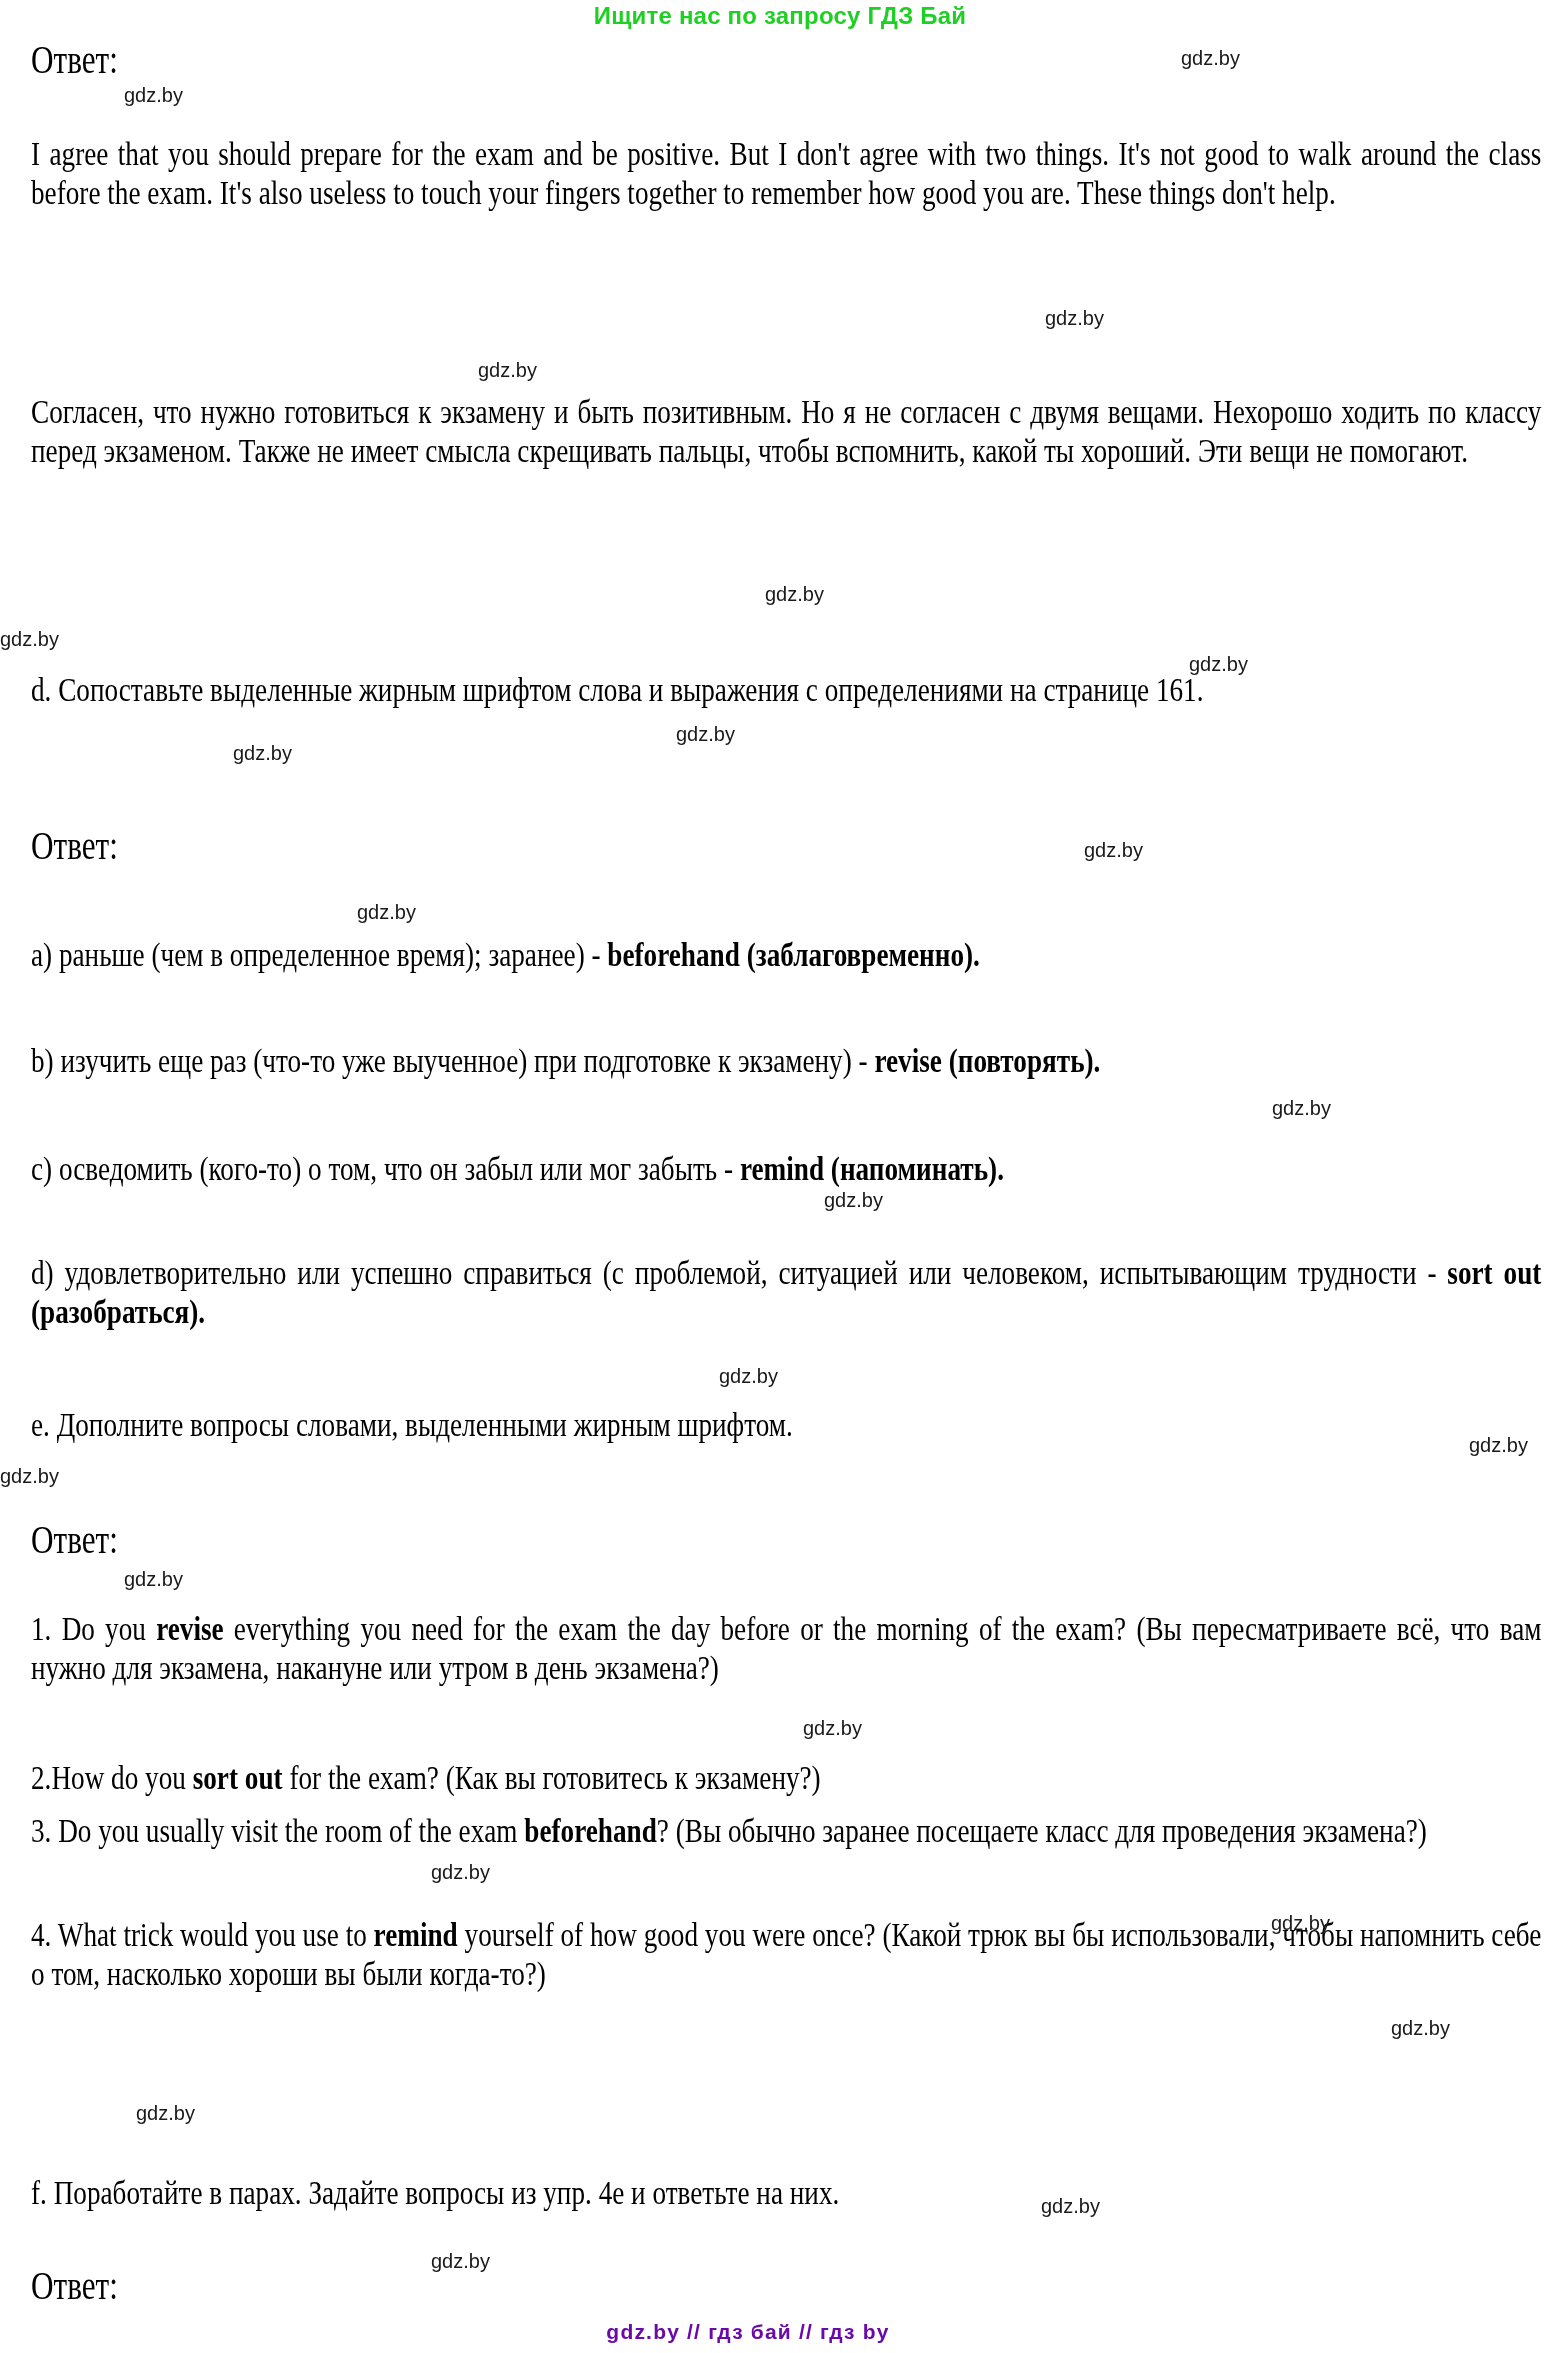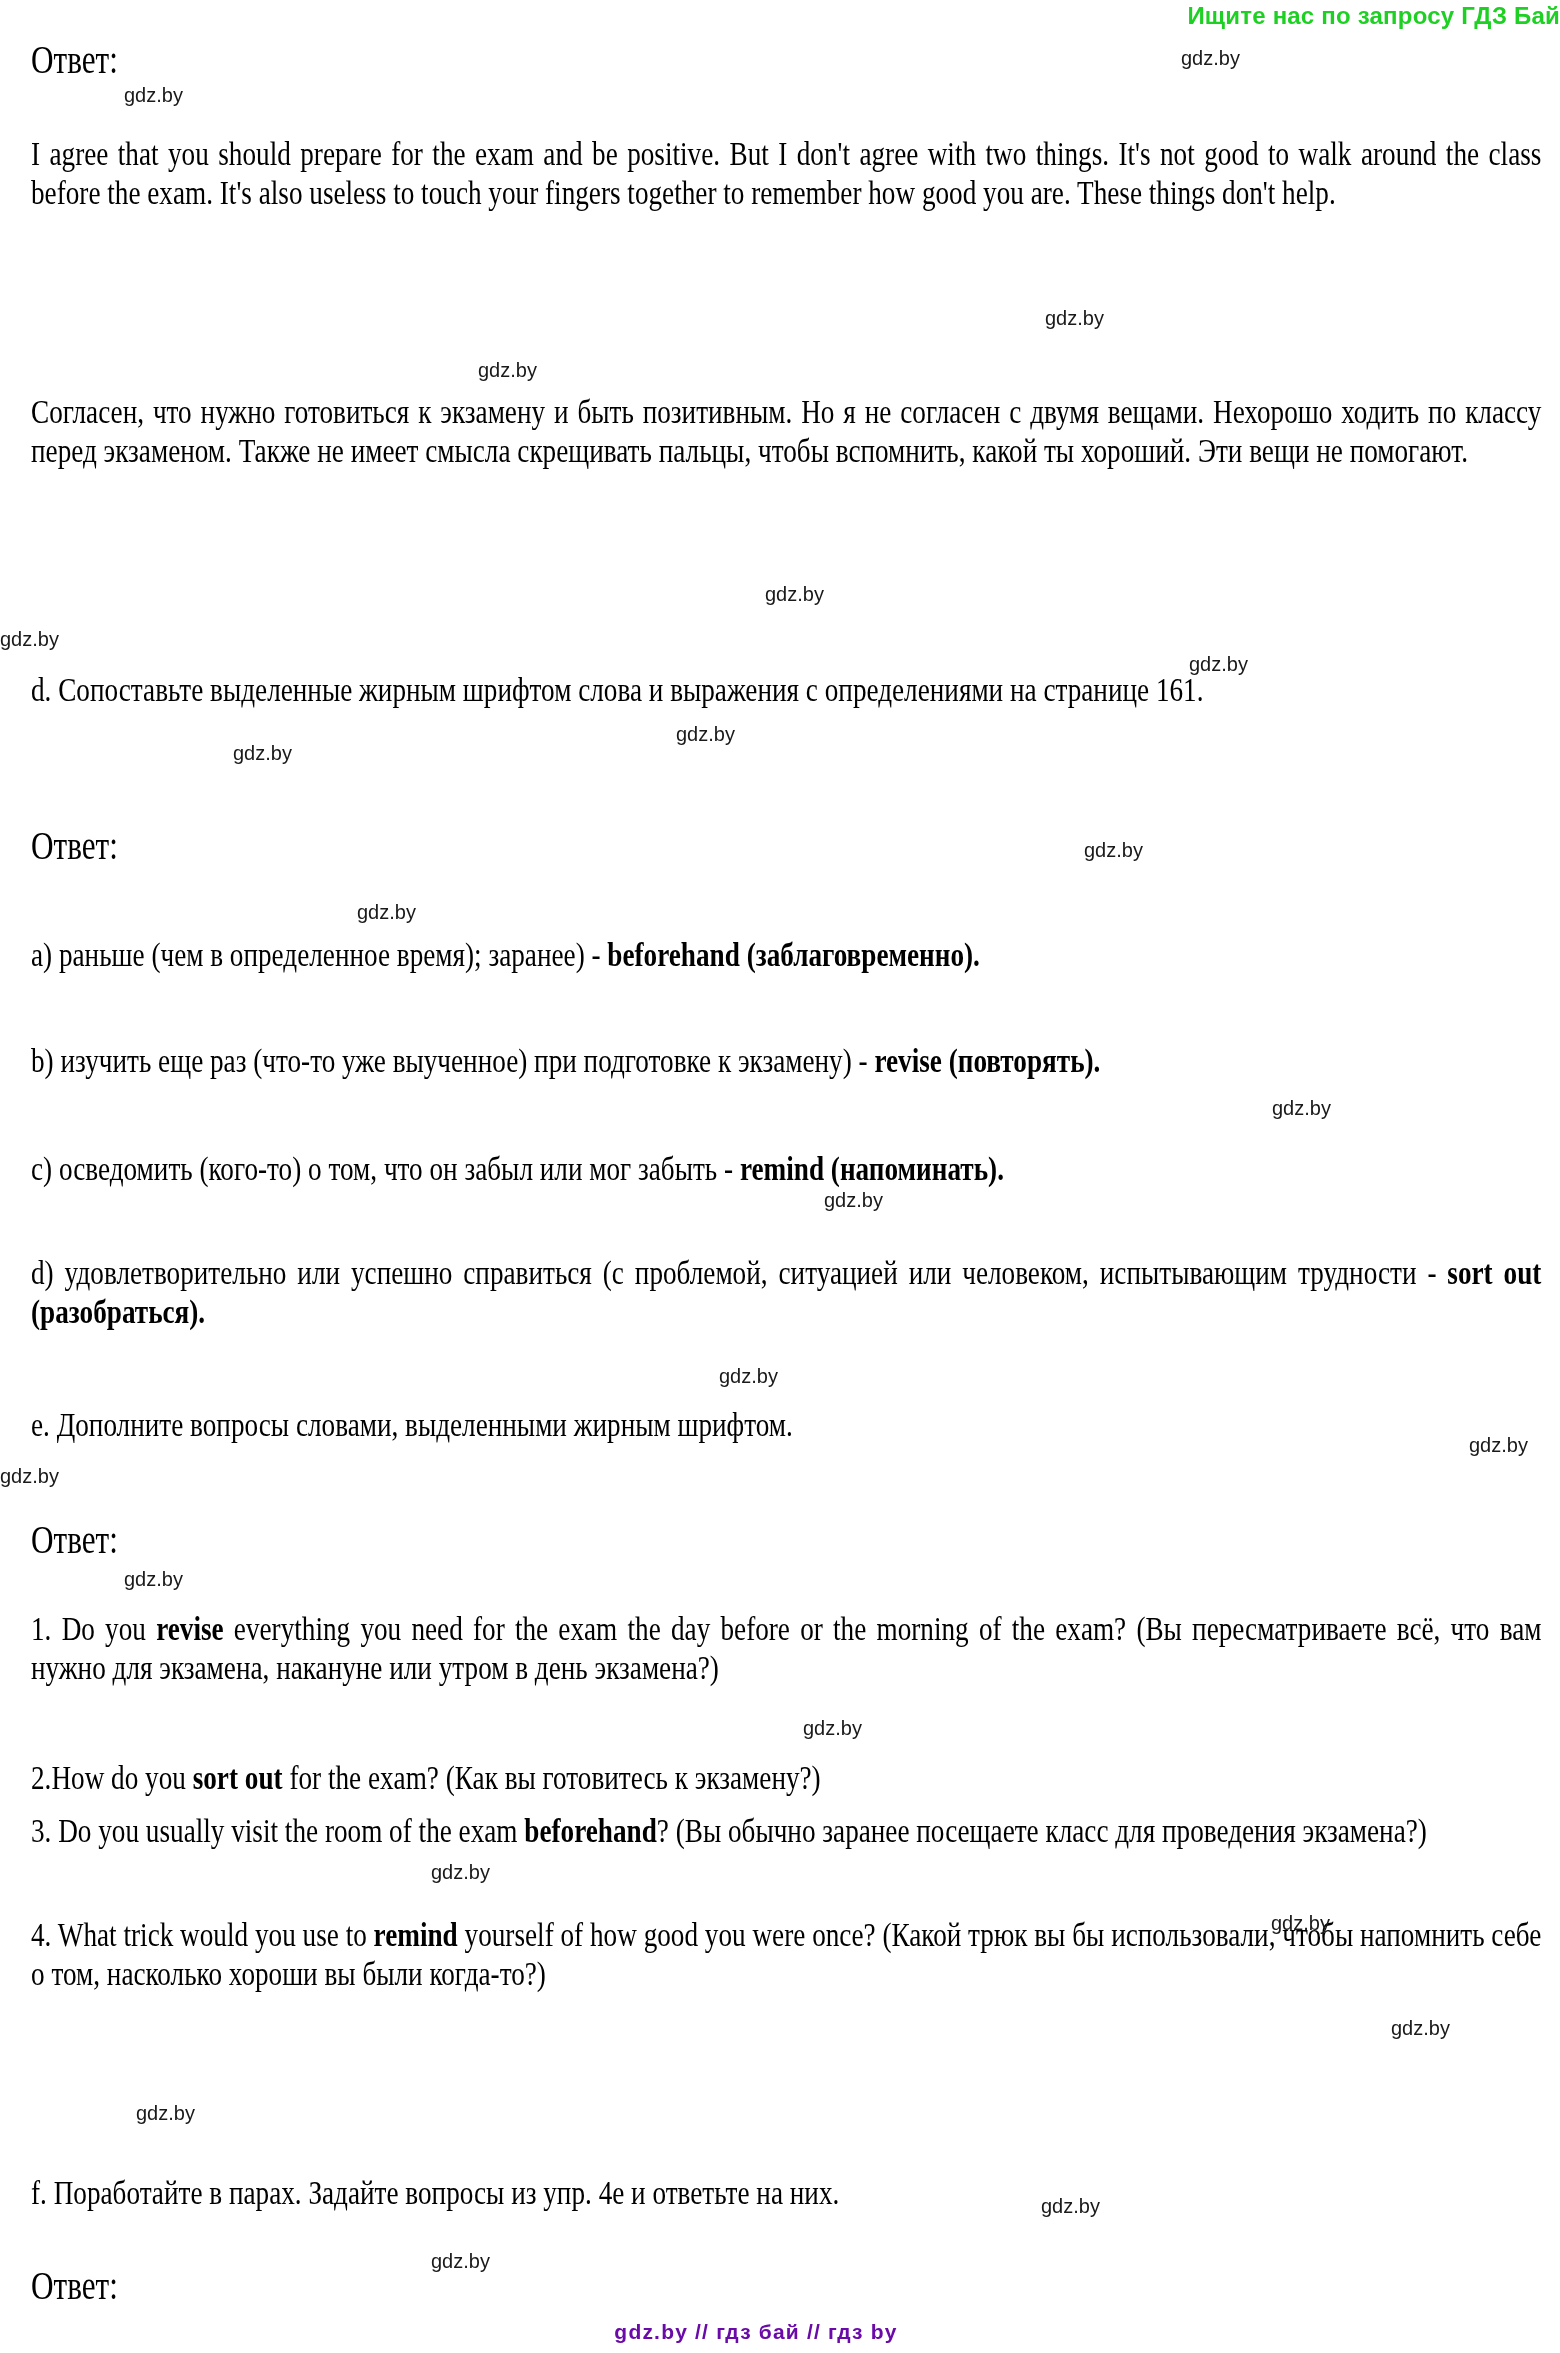--- a/index.html
+++ b/index.html
@@ -25,34 +25,34 @@
     width: 1560px;
     height: 2354px;
   }
 
   
   .promo-header {
     position: absolute;
     top: 1.6px;
     left: 0;
     width: 1560px;
-    text-align: right;
+    text-align: center;
     font-family: "Liberation Sans", "DejaVu Sans", sans-serif;
     font-size: 24px;
     font-weight: 700;
     color: #1fd024;
     letter-spacing: 0.2px;
     white-space: nowrap;
   }
 
   
   .promo-footer {
     position: absolute;
     top: 2320px;
-    left: 8px;
+    left: 0;
     width: 1496px;
     text-align: center;
     font-family: "Liberation Sans", "DejaVu Sans", sans-serif;
     font-size: 21px;
     font-weight: 700;
     color: #6a0aa8;
     letter-spacing: 1.2px;
     white-space: nowrap;
   }
 

